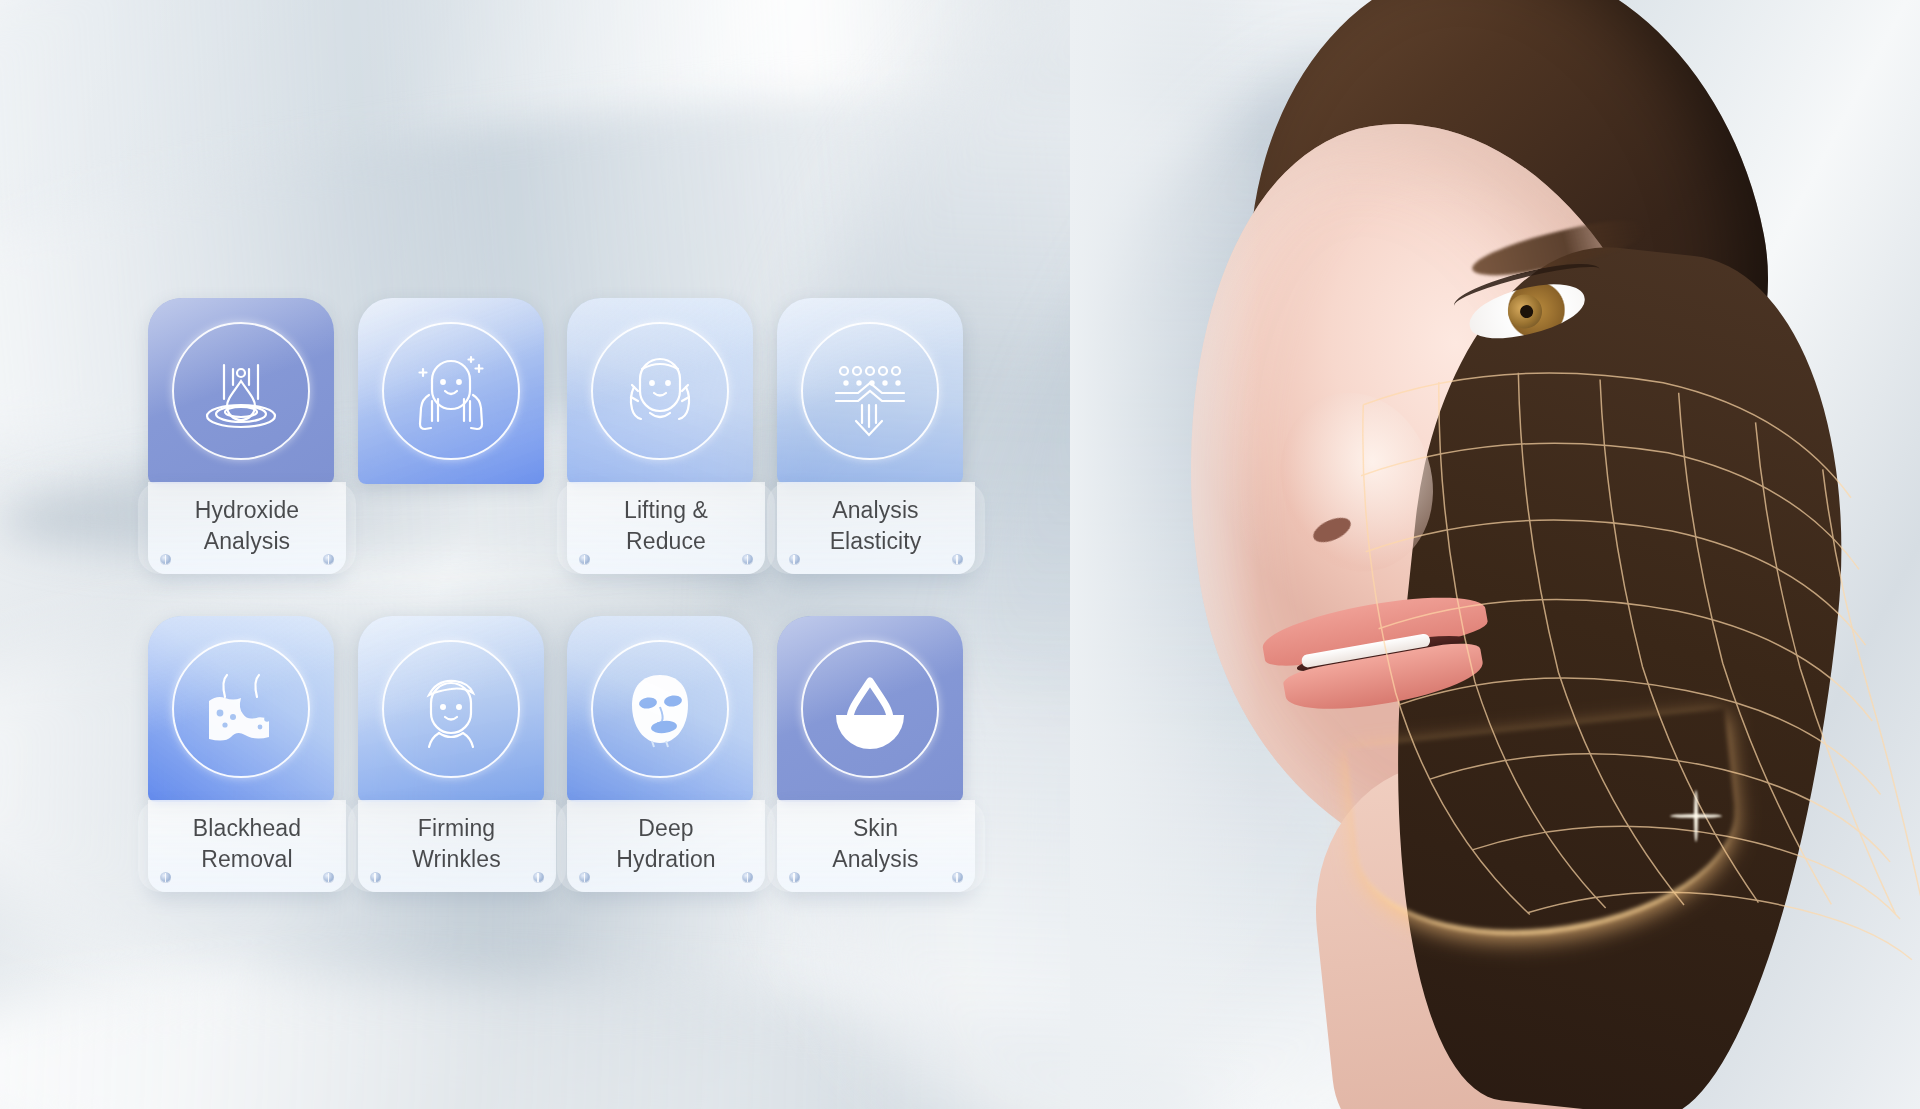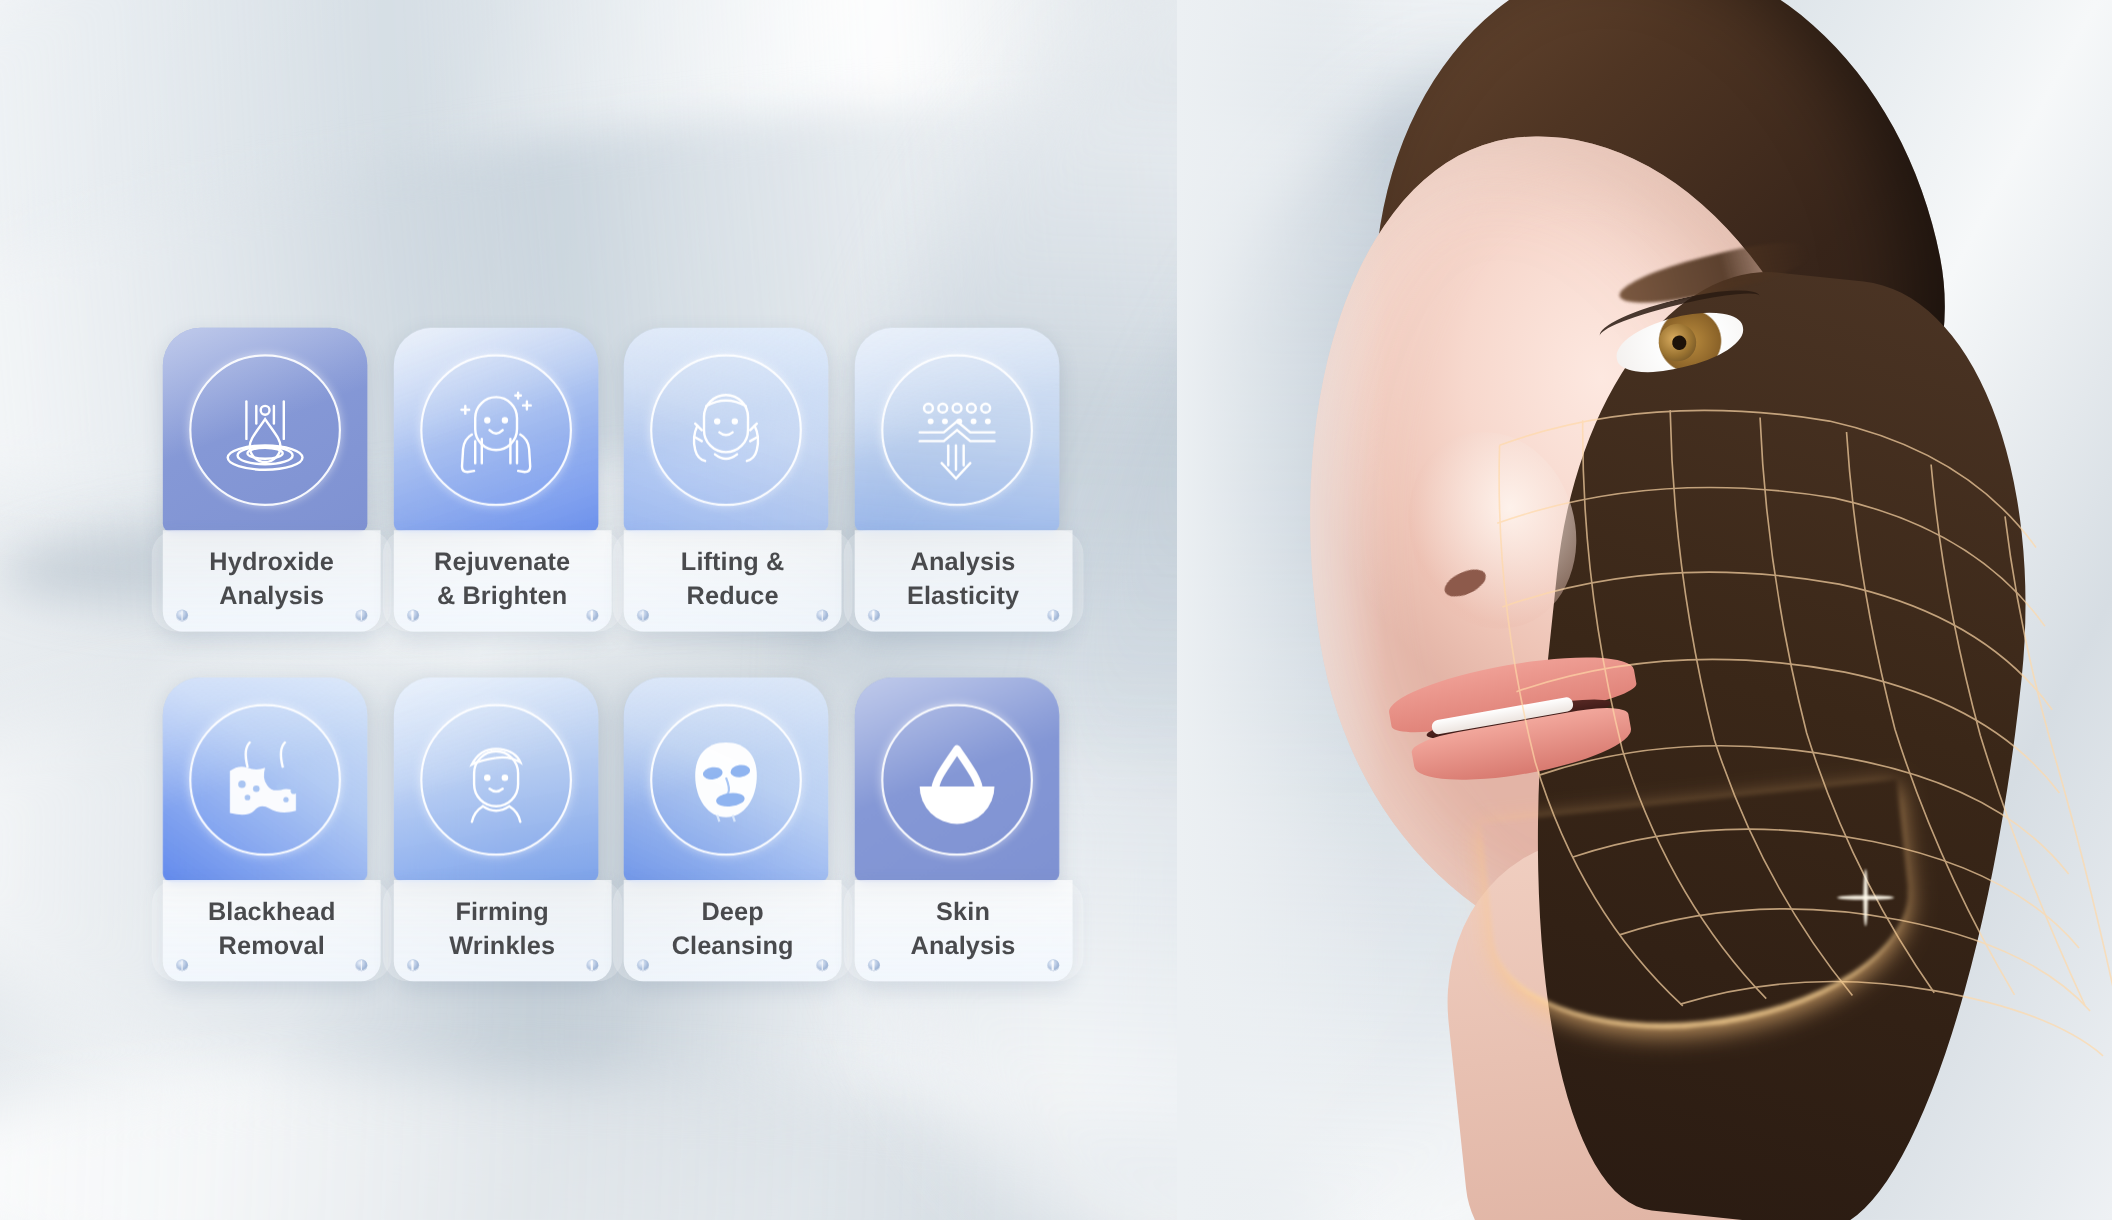--- a/index.html
+++ b/index.html
@@ -90,21 +90,21 @@
     position:relative;width:186px;margin-top:-2px;
     border-radius:0 0 18px 18px;
     background:linear-gradient(180deg,rgba(255,255,255,.62),rgba(238,245,253,.9));
     backdrop-filter:blur(3px);
     padding:13px 6px 17px;
     text-align:center;
     box-shadow:0 8px 18px rgba(90,110,140,.16);
   }
   .label .ln{
     display:block;font-size:23px;line-height:31px;color:#16181b;
-    font-weight:700;letter-spacing:.1px;
+    font-weight:400;letter-spacing:.1px;
   }
   .screw{position:absolute;bottom:9px;width:11px;height:11px;border-radius:50%;
     background:radial-gradient(circle at 38% 32%,#e9f0fb,#9fb5d6 62%,#6f8cb8);
     box-shadow:inset 0 -1px 1px rgba(255,255,255,.7);}
   .screw.l{left:12px;}
   .screw.r{right:12px;}
   .screw::after{content:"";position:absolute;left:50%;top:1px;width:1.4px;height:9px;
     margin-left:-.7px;background:rgba(255,255,255,.85);}
 
   
@@ -300,27 +300,20 @@
                 <path d="M46 52 q6 6 12 0"></path>
                 <path d="M30 56 q-7 4-8 13 l-1 16 q0 5 5 5 l6-1"></path>
                 <path d="M74 56 q7 4 8 13 l1 16 q0 5-5 5 l-6-1"></path>
                 <path d="M33 62 v20 M39 60 v22 M65 60 v22 M71 62 v20"></path>
                 <path d="M24 30 l0 7 M20.5 33.5 l7 0"></path>
                 <path d="M80 26 l0 7 M76.5 29.5 l7 0"></path>
                 <path d="M72 18 l0 5 M69.5 20.5 l5 0"></path>
               </svg>
             </div>
           </div>
-          <div class="label">
-            <div class="plate"></div>
-            <span class="ln">Rejuvenate</span>
-            <span class="ln">&amp; Brighten</span>
-            <span class="screw l"></span>
-            <span class="screw r"></span>
-          </div>
         </div>
       </div>
 
       <div class="cell">
         <div class="card">
           <div class="tile g-b">
             <div class="ring">
               <svg width="104" height="104" viewBox="0 0 104 104" fill="none" stroke="#fff" stroke-width="2.2" stroke-linecap="round">
                 <path d="M52 20 a20 20 0 0 1 20 20 v12 a20 20 0 0 1-40 0 V40 a20 20 0 0 1 20-20z"></path>
                 <path d="M34 30 q18-10 36 0"></path>
@@ -447,21 +440,21 @@
                 <ellipse cx="65" cy="44" rx="9" ry="5.5" fill="#8fb4f0" transform="rotate(-8 65 44)"></ellipse>
                 <path d="M52 50 q4 10 2 14 q-2 3-5 2" fill="none" stroke="#a9c6f4" stroke-width="2"></path>
                 <ellipse cx="56" cy="70" rx="13" ry="6" fill="#8fb4f0" transform="rotate(-6 56 70)"></ellipse>
                 <path d="M44 84 l2 6 M58 84 l2 6" stroke="#d8e6fa" stroke-width="2" fill="none"></path>
               </svg>
             </div>
           </div>
           <div class="label">
             <div class="plate"></div>
             <span class="ln">Deep</span>
-            <span class="ln">Cleansing</span>
+            <span class="ln">Hydration</span>
             <span class="screw l"></span>
             <span class="screw r"></span>
           </div>
         </div>
       </div>
 
       <div class="cell">
         <div class="card">
           <div class="tile solid">
             <div class="ring">

